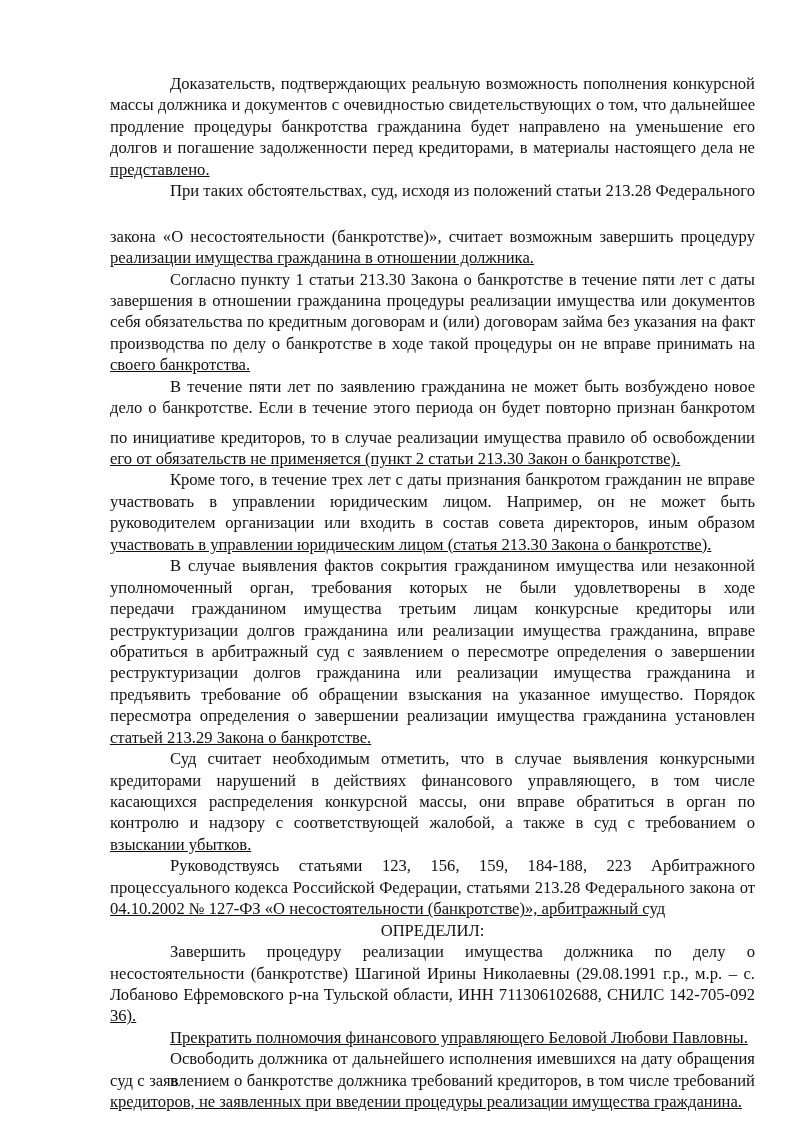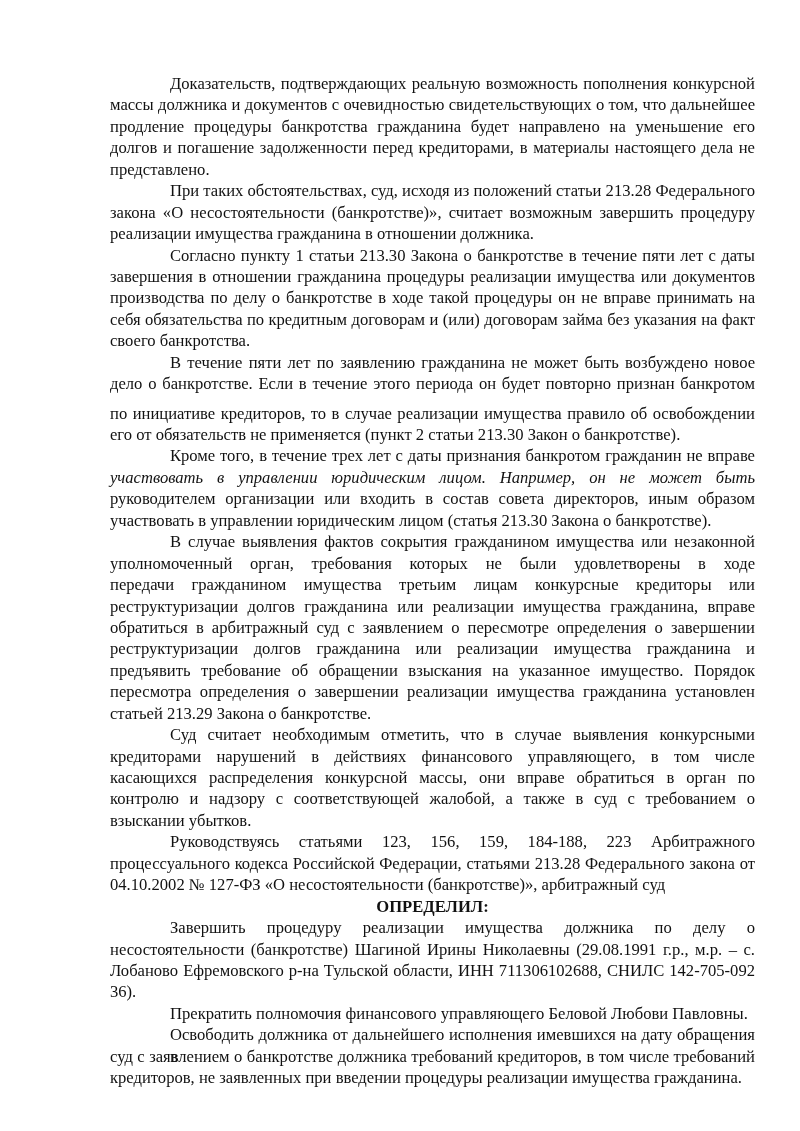--- a/index.html
+++ b/index.html
@@ -8,63 +8,63 @@
     position: absolute; left: 0; top: 0; width: 800px; height: 838px; background: #fff;
   }
   .text {
     position: absolute; left: 110px; top: 73px; width: 645px;
     font-family: "Liberation Serif", serif; font-size: 16.6px; color: #111;
   }
   .line {
     display: block; height: 21.45px; line-height: 21.45px; white-space: nowrap;
     text-align: justify; text-align-last: justify; overflow: visible;
   }
-  .line.last { text-align-last: left; }
+  .line.last { text-align-last: left; text-decoration: underline; }
   .line.indent { padding-left: 60px; }
-  .line.heading { text-align: right; text-align-last: center; font-weight: bold; }
+  .line.heading { text-align: right; text-align-last: center; font-weight: normal; }
   .para { display: block; }
 </style>
 </head>
 <body>
 
 <div class="page">
   <div class="text">
 
     <div class="para">
       <span class="line indent" style="white-space: normal;">Доказательств, подтверждающих реальную возможность пополнения конкурсной</span>
       <span class="line" style="white-space: normal;">массы должника и документов с очевидностью свидетельствующих о том, что дальнейшее</span>
       <span class="line" style="white-space: normal;">продление процедуры банкротства гражданина будет направлено на уменьшение его</span>
       <span class="line" style="white-space: normal;">долгов и погашение задолженности перед кредиторами, в материалы настоящего дела не</span>
       <span class="line last" style="white-space: normal;">представлено.</span>
     </div>
 
     <div class="para">
       <span class="line indent" style="white-space: normal;">При таких обстоятельствах, суд, исходя из положений статьи 213.28 Федерального</span>
-      <span class="line" style="white-space: normal;">закона «О несостоятельности (банкротстве)», считает возможным  завершить процедуру</span>
+      <span class="line" style="white-space: normal; margin-top: 24px;">закона «О несостоятельности (банкротстве)», считает возможным  завершить процедуру</span>
       <span class="line last" style="white-space: normal;">реализации имущества гражданина в отношении должника.</span>
     </div>
 
     <div class="para">
       <span class="line indent" style="white-space: normal;">Согласно пункту 1 статьи 213.30 Закона о банкротстве в течение пяти лет с даты</span>
       <span class="line" style="white-space: normal;">завершения в отношении гражданина процедуры реализации имущества или документов</span>
+      <span class="line" style="white-space: normal;">себя обязательства по кредитным договорам и (или) договорам займа без указания на факт</span>
       <span class="line" style="white-space: normal;">производства по делу о банкротстве в ходе такой процедуры он не вправе принимать на</span>
-      <span class="line" style="white-space: normal;">себя обязательства по кредитным договорам и (или) договорам займа без указания на факт</span>
       <span class="line last" style="white-space: normal;">своего банкротства.</span>
     </div>
 
     <div class="para">
       <span class="line indent" style="white-space: normal;">В течение пяти лет по заявлению гражданина не может быть возбуждено новое</span>
       <span class="line" style="white-space: normal;">дело о банкротстве. Если в течение этого периода он будет повторно признан банкротом</span>
       <span class="line" style="white-space: normal; margin-top: 8px;">по инициативе кредиторов, то в случае реализации имущества правило об освобождении</span>
       <span class="line last" style="white-space: normal;">его от обязательств не применяется (пункт 2 статьи 213.30 Закон о банкротстве).</span>
     </div>
 
     <div class="para">
       <span class="line indent" style="white-space: normal;">Кроме того, в течение трех лет с даты признания банкротом гражданин не вправе</span>
-      <span class="line" style="white-space: normal; font-style: italic;">участвовать в управлении юридическим лицом. Например, он не может быть</span>
+      <span class="line" style="white-space: normal;">участвовать в управлении юридическим лицом. Например, он не может быть</span>
       <span class="line" style="white-space: normal;">руководителем организации или входить в состав совета директоров, иным образом</span>
       <span class="line last" style="white-space: normal;">участвовать в управлении юридическим лицом (статья 213.30 Закона о банкротстве).</span>
     </div>
 
     <div class="para">
       <span class="line indent" style="white-space: normal;">В случае выявления фактов сокрытия гражданином имущества или незаконной</span>
       <span class="line" style="white-space: normal;">уполномоченный орган, требования которых не были удовлетворены в ходе</span>
       <span class="line" style="white-space: normal;">передачи гражданином имущества третьим лицам конкурсные кредиторы или</span>
       <span class="line" style="white-space: normal;">реструктуризации долгов гражданина или реализации имущества гражданина, вправе</span>
       <span class="line" style="white-space: normal;">обратиться в арбитражный суд с заявлением о пересмотре определения о завершении</span>

